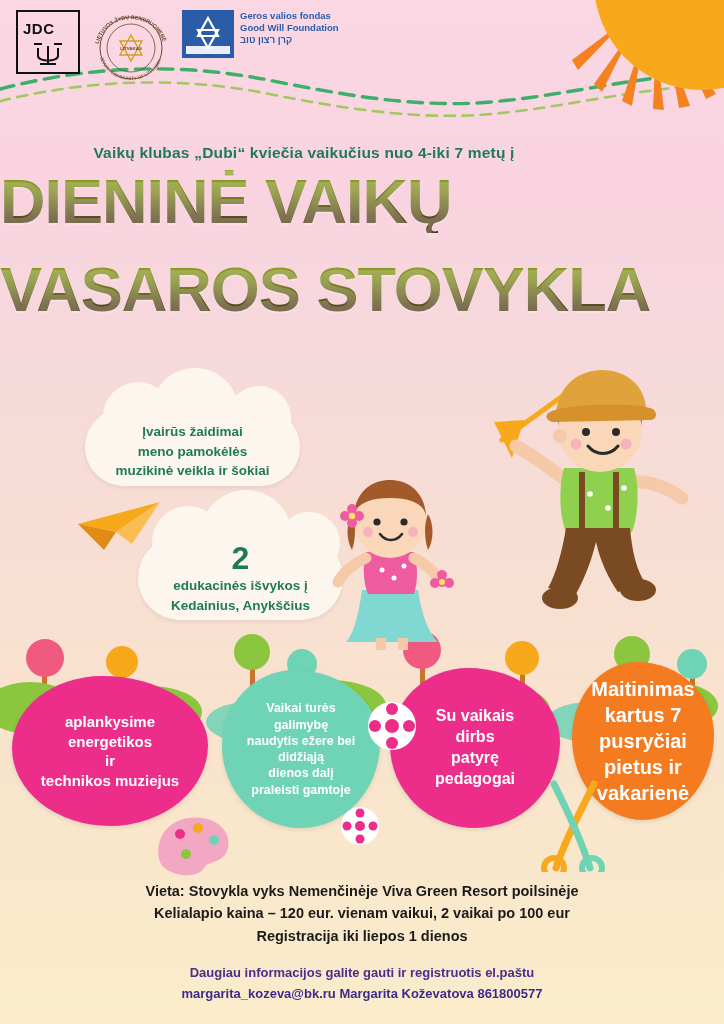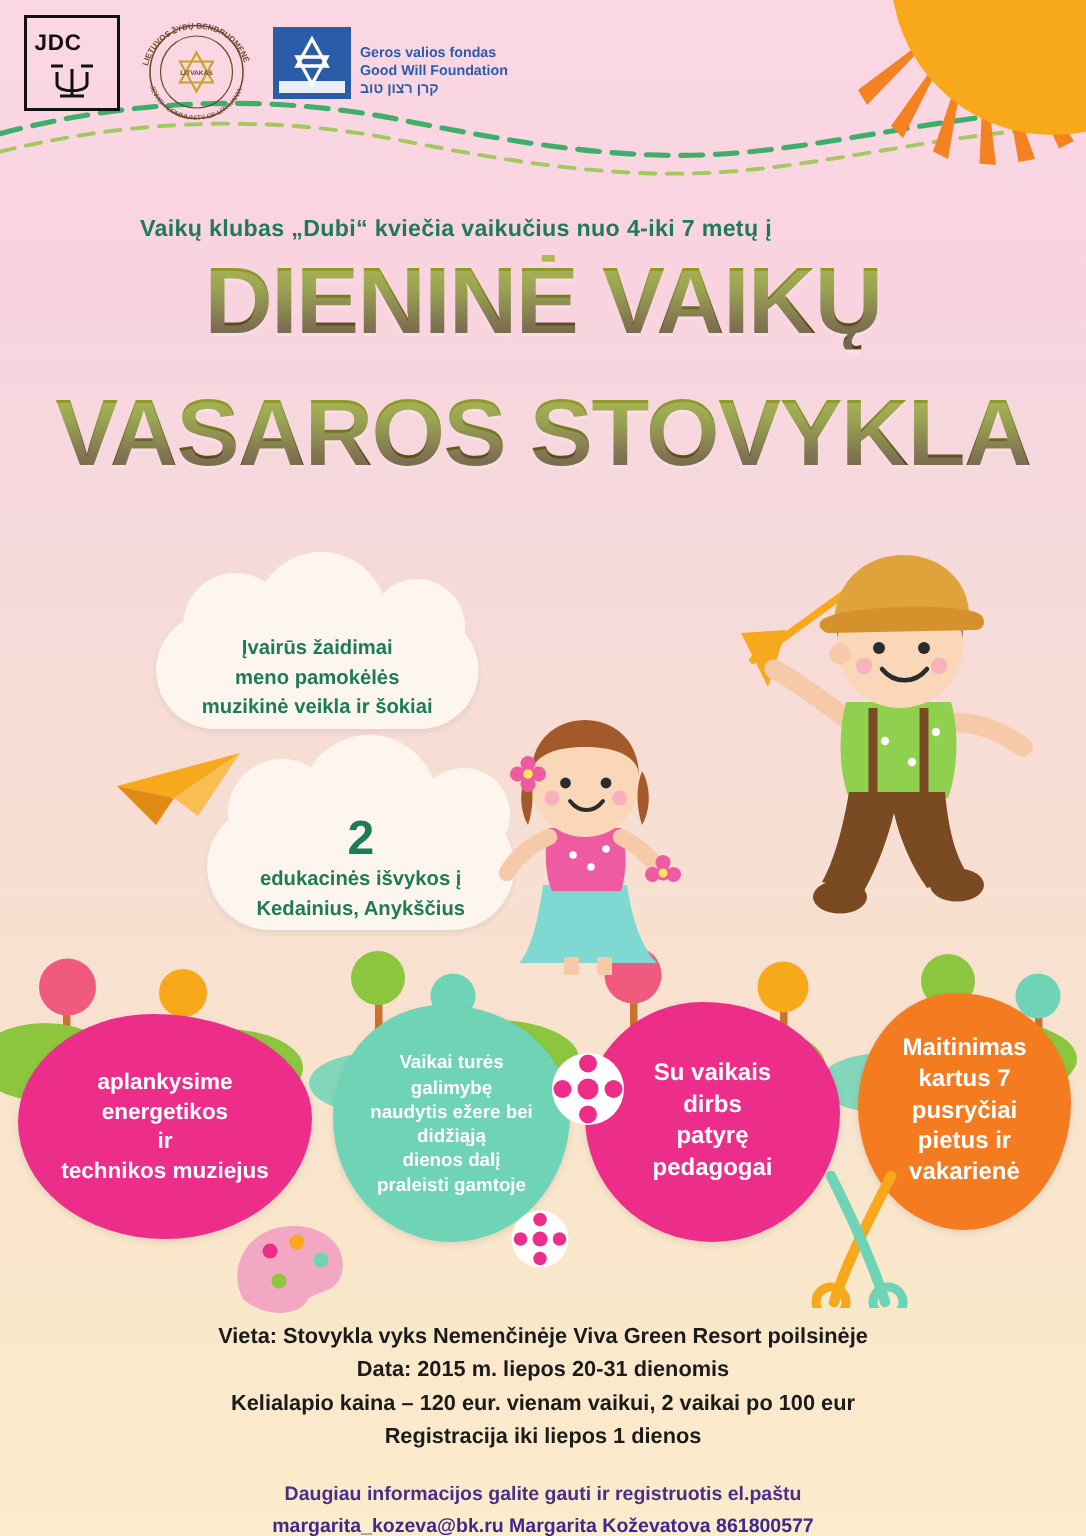--- a/index.html
+++ b/index.html
@@ -62,21 +62,21 @@
     position: absolute;
     left: 0;
     top: 0;
     width: 82px;
     height: 70px;
   }
   .logo-gwf {
     width: 200px;
     height: 56px;
     display: flex;
-    align-items: flex-end;
+    align-items: flex-start;
     gap: 6px;
   }
   .gwf-badge {
     width: 52px;
     height: 48px;
     background: #2b5ca8;
     position: relative;
     border-radius: 2px;
   }
   .gwf-lines {
@@ -99,21 +99,20 @@
     text-align: center;
     color: #1f7a5a;
     font-size: 15.5px;
     font-weight: bold;
     letter-spacing: 0.2px;
     z-index: 5;
   }
   .title1, .title2 {
     position: absolute;
     width: 724px;
-    text-align: center;
     font-weight: bold;
     font-size: 63px;
     letter-spacing: -1px;
     line-height: 1;
     z-index: 5;
     background: linear-gradient(180deg, #9aa827 0%, #7d8a22 35%, #5b4a20 75%, #4a3a18 100%);
     -webkit-background-clip: text;
     background-clip: text;
     color: transparent;
     text-shadow: 0 2px 0 rgba(255,255,255,0.22);
@@ -138,21 +137,21 @@
     position: relative;
     z-index: 2;
     text-align: center;
     color: #1f7a5a;
     font-weight: bold;
     font-size: 13.5px;
     line-height: 1.45;
     padding-top: 14px;
   }
   #cloud1 {
-    left: 104px;
+    left: 85px;
     top: 408px;
     width: 215px;
     height: 78px;
   }
   #cloud2 {
     left: 138px;
     top: 536px;
     width: 205px;
     height: 84px;
   }
@@ -224,21 +223,21 @@
     height: 160px;
     background: #ec2e8a;
     font-size: 16px;
   }
   #blob4 {
     left: 572px;
     top: 662px;
     width: 142px;
     height: 158px;
     background: #f47b20;
-    font-size: 16px;
+    font-size: 20px;
   }
   .blob-inner {
     padding: 0 12px;
   }
 
   
   .footer {
     position: absolute;
     left: 0;
     top: 880px;
@@ -581,21 +580,20 @@
       <path d="M14,56 C4,38 14,12 40,8 C66,4 84,20 80,38 C76,54 60,50 56,58 C52,66 30,70 14,56 Z" fill="#f2a7c3"></path>
       <circle cx="32" cy="24" r="5" fill="#ec2e8a"></circle>
       <circle cx="50" cy="18" r="5" fill="#f7a81b"></circle>
       <circle cx="66" cy="30" r="5" fill="#6fd3b6"></circle>
       <circle cx="38" cy="44" r="5" fill="#8cc63f"></circle>
     </svg>
   </div>
 
   <div class="footer">
     <div class="line">Vieta: Stovykla vyks Nemenčinėje Viva Green Resort poilsinėje</div>
-    <div class="line">Data: 2015 m. liepos 20-31 dienomis</div>
     <div class="line">Kelialapio kaina – 120 eur. vienam vaikui, 2 vaikai po 100 eur</div>
     <div class="line">Registracija iki liepos 1 dienos</div>
     <div class="contact">
       <div>Daugiau informacijos galite gauti ir registruotis el.paštu</div>
       <div class="mail">margarita_kozeva@bk.ru  Margarita Koževatova 861800577</div>
     </div>
   </div>
 
 </div>
 

